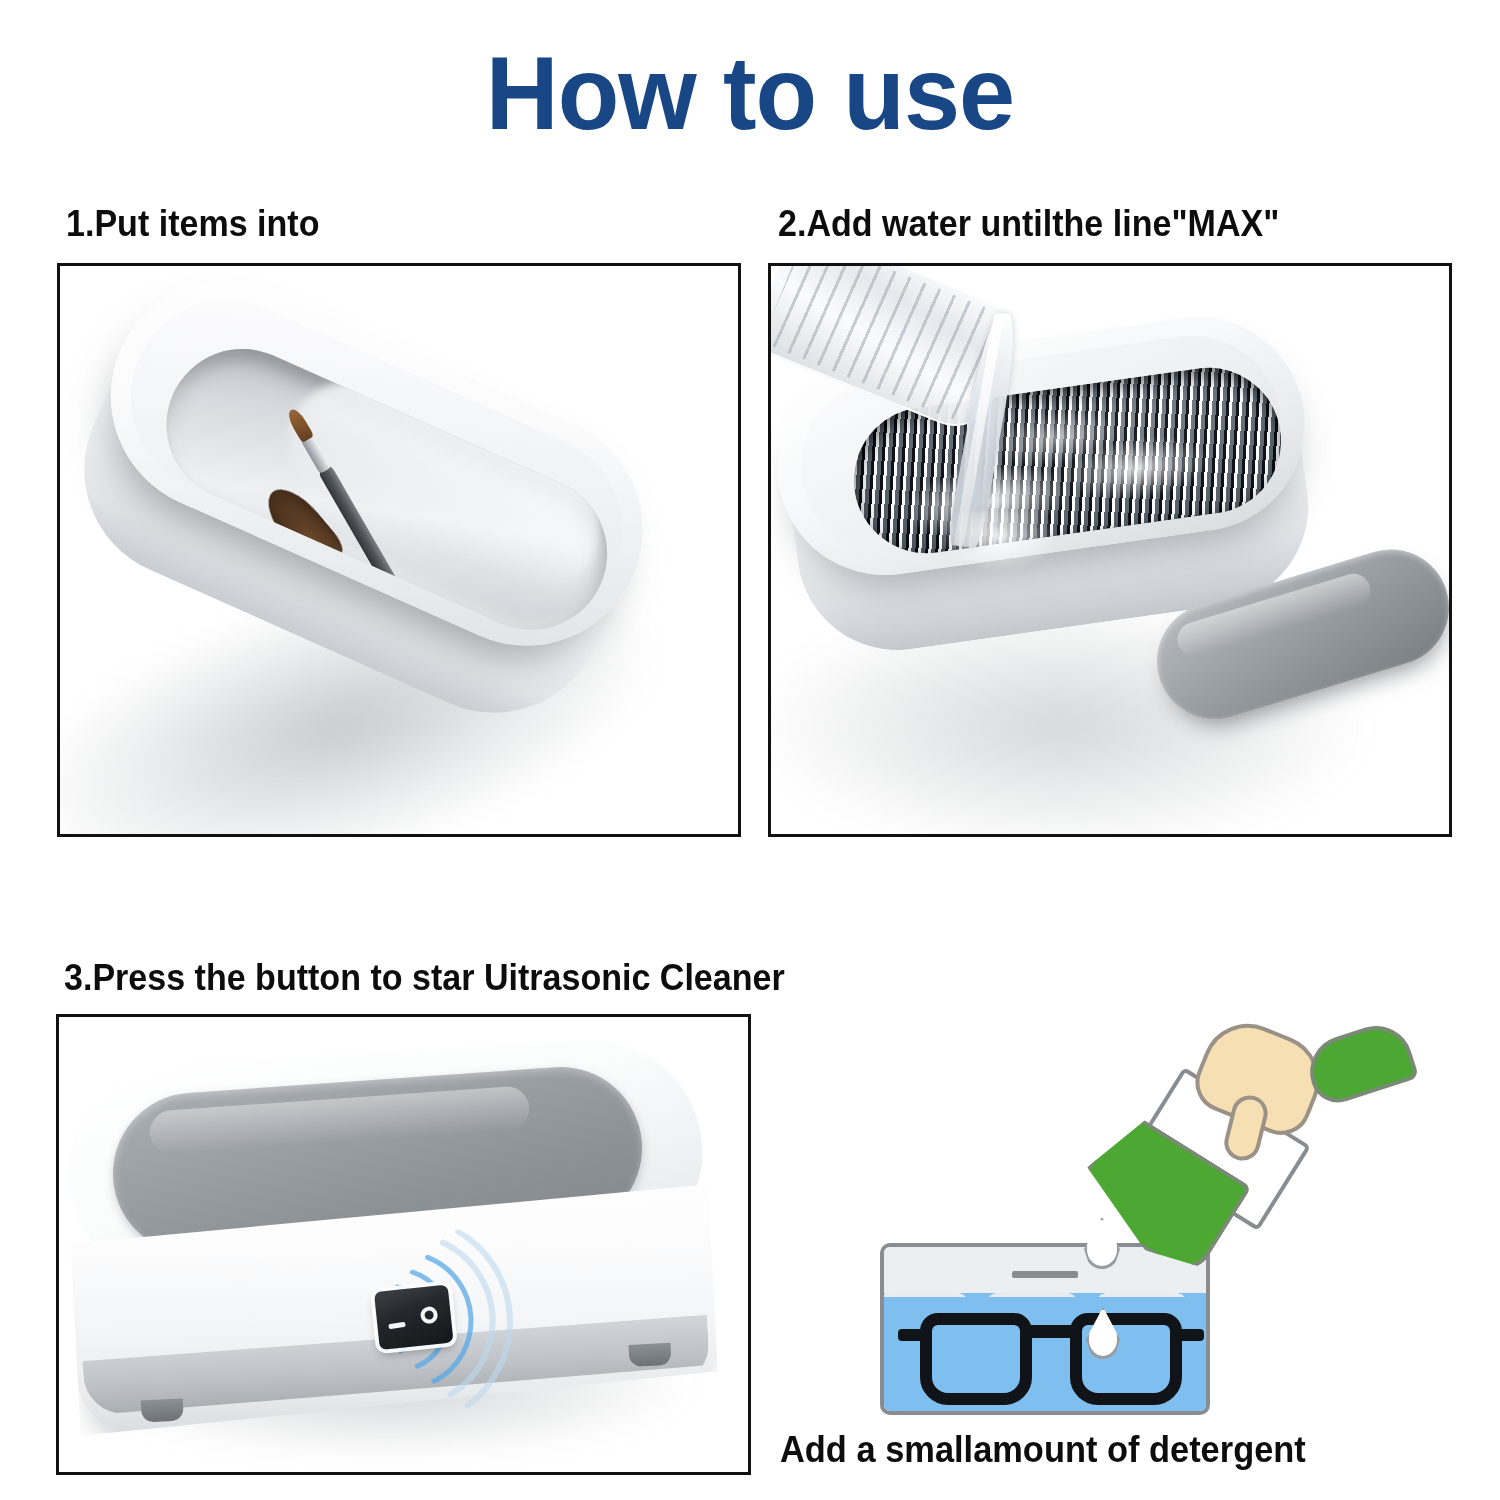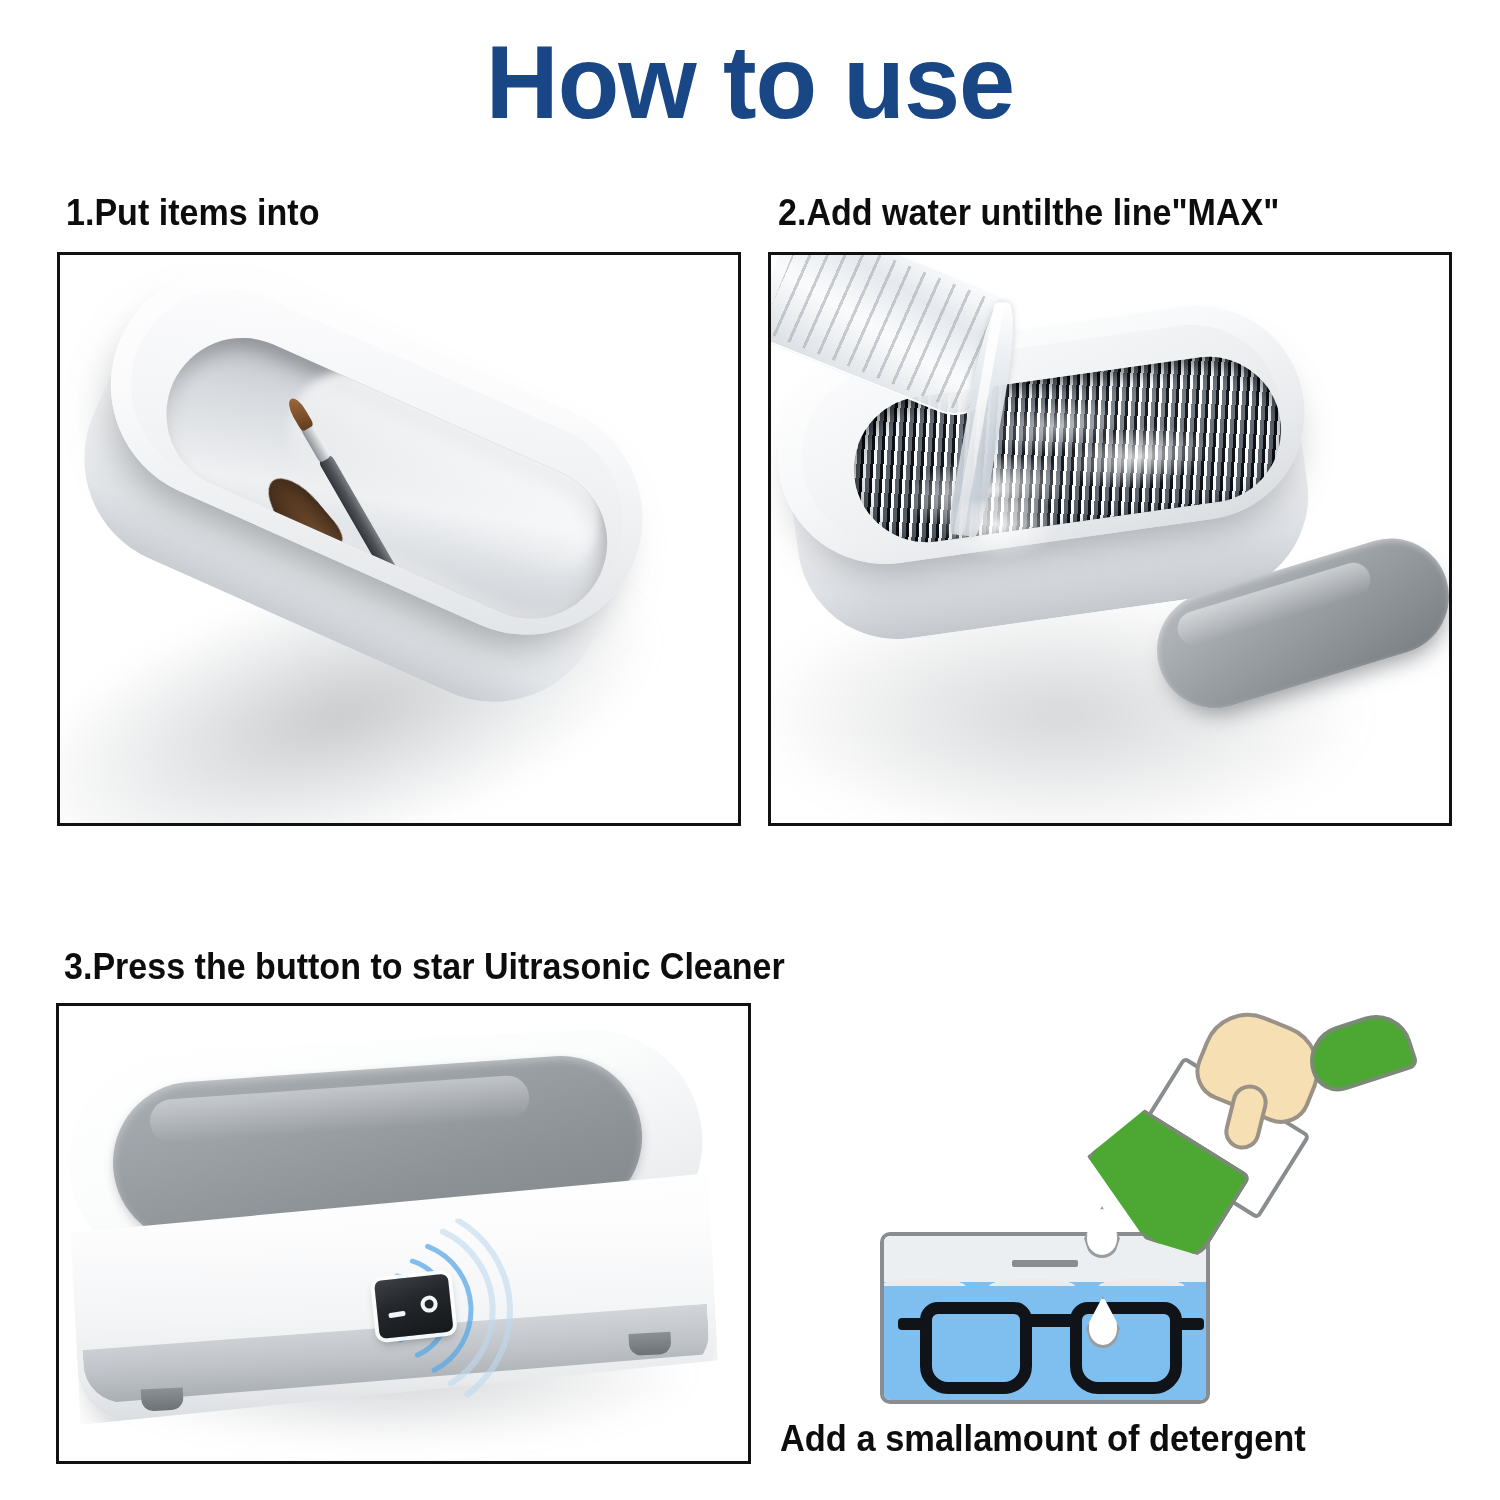--- a/index.html
+++ b/index.html
@@ -4,21 +4,21 @@
 <title>How to use</title>
 <style>
   html,body{margin:0;padding:0;}
   body{
     width:1500px;height:1500px;
     background:#ffffff;
     font-family:"Liberation Sans", sans-serif;
     overflow:hidden;
     position:relative;
   }
-  .page{position:relative;width:1500px;height:1072px;}
+  .page{position:relative;width:1500px;height:1072px;margin-top:11px;}
 
   
   .title{
     position:absolute;left:0;top:26px;width:1500px;
     text-align:center;
     font-size:104px;line-height:1.08;
     font-weight:bold;
     letter-spacing:-1px;
     color:#194785;
     font-family:"Liberation Sans", sans-serif;

